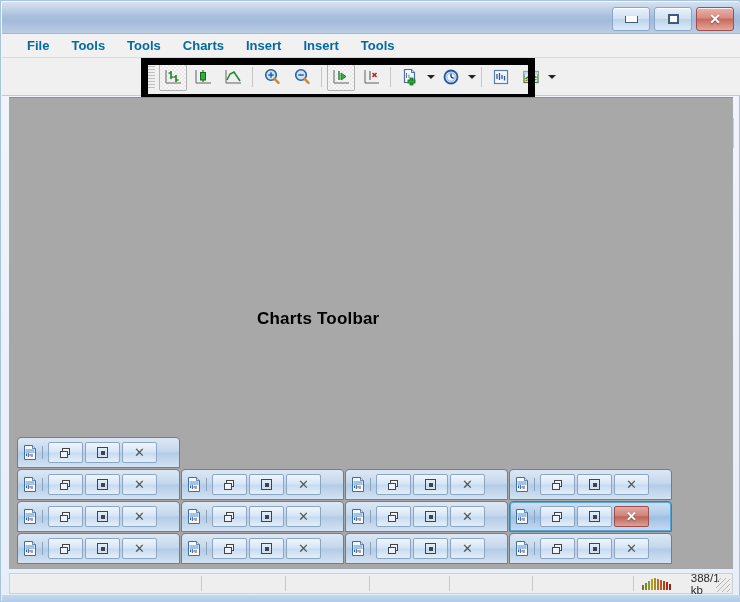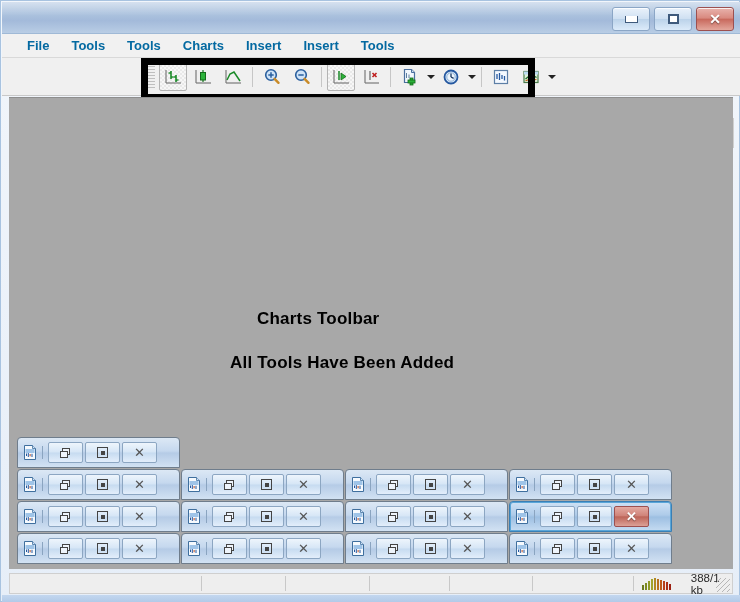--- a/index.html
+++ b/index.html
@@ -353,21 +353,20 @@
     </div>
 
     <div class="annot-box"></div>
     <svg class="annot-line" viewBox="0 0 140 100">
       <line x1="108" y1="2" x2="37" y2="95" stroke="#000" stroke-width="7" stroke-linecap="round"></line>
     </svg>
 
     <div class="client">
 
       <div class="annot-text" id="annot1">Charts Toolbar</div>
-      <div class="annot-text" id="annot2">All Tools Have Been Added</div>
 
       <div class="mdi-zone">
 
       <div class="mdi-row" style="top: 0px;">
             <div class="mdi-win">
               <span class="doc-ico">
     <svg width="17" height="17" viewBox="0 0 17 17">
       <path d="M2.5 1.5 h8 l3 3 v11 h-11 z" fill="#f6fafe" stroke="#3f6f9e" stroke-width="1"></path>
       <path d="M10.5 1.5 v3 h3" fill="#cfe2f5" stroke="#3f6f9e" stroke-width="0.8"></path>
       <rect x="3.5" y="5" width="9" height="4" fill="#9fc4e8"></rect>

